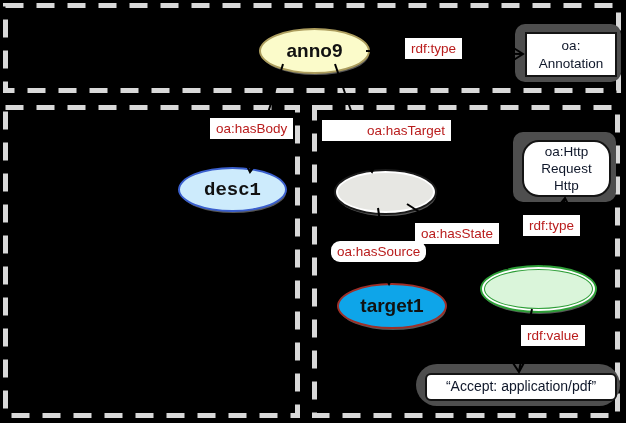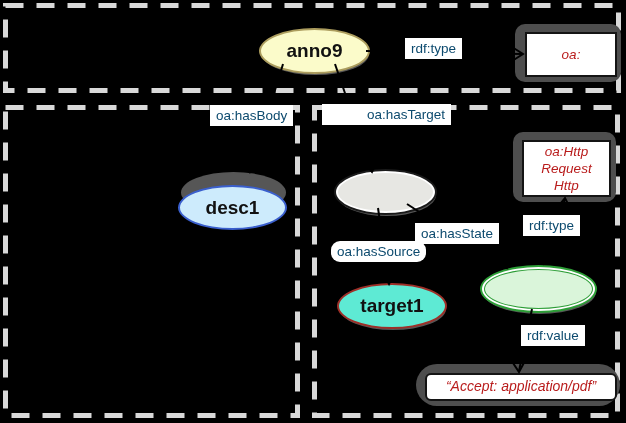--- a/index.html
+++ b/index.html
@@ -11,35 +11,35 @@
   #dash-layer{z-index:1;}
   #edge-layer{z-index:4;}
   .shadow-e{position:absolute;border-radius:50%;background:#565656;z-index:2;}
   .shadow-r{position:absolute;background:#4e4e4e;z-index:2;}
   .ellipse{
     position:absolute;border-radius:50%;display:flex;align-items:center;
     justify-content:center;font-weight:bold;font-size:19px;z-index:3;color:#111;
   }
   .e-anno   {background:#fbfbca;border:2px solid #ac9d5e;}
   .e-desc   {background:#cdebfc;border:2px solid #3a5fcd;}
-  .e-target {background:#5eead4;border:2px solid #9e2f28;}
+  .e-target {background:#0ea5e9;border:2px solid #9e2f28;}
   .e-shell  {position:absolute;border-radius:50%;background:#ffffff;z-index:3;}
   .e-shell-gray {border:2px solid #1a1a1a;}
   .e-shell-green{border:2px solid #2d9e37;}
   .e-inner{position:absolute;border-radius:50%;}
   .e-inner-gray {inset:2px;background:#e7e7e3;}
   .e-inner-green{inset:2px;background:#daf5da;border:1px solid #2d9e37;}
   .node-box{
     position:absolute;background:#ffffff;border:2px solid #141414;z-index:3;
     display:flex;flex-direction:column;align-items:center;justify-content:center;
-    font-size:13.5px;line-height:1.28;text-align:center;color:#b91c1c;font-style:italic;
+    font-size:13.5px;line-height:1.28;text-align:center;color:#0f172a;
   }
   .pill{border-radius:6px;font-size:14px;flex-direction:row;white-space:nowrap;}
   .edge-label{
-    position:absolute;background:#ffffff;color:#0c4a6e;font-size:13.5px;
+    position:absolute;background:#ffffff;color:#b91c1c;font-size:13.5px;
     padding:3px 6px;z-index:5;white-space:nowrap;
   }
 </style>
 </head>
 <body>
 
 <div id="stage">
 
   <svg id="dash-layer" class="layer" width="626" height="423">
     <rect x="5.5" y="5.5" width="613" height="85" fill="none" stroke="#d9d9d9" stroke-width="5" stroke-dasharray="18 13"></rect>
@@ -53,41 +53,42 @@
   <div class="shadow-e" style="left:340px;top:288px;width:106px;height:42px;"></div>
   <div class="shadow-e" style="left:483px;top:270px;width:113px;height:44px;"></div>
   <div class="shadow-r" style="left:515px;top:24px;width:106px;height:58px;border-radius:10px;"></div>
   <div class="shadow-r" style="left:513px;top:132px;width:103px;height:70px;border-radius:10px;"></div>
   <div class="shadow-r" style="left:416px;top:364px;width:204px;height:42px;border-radius:21px;"></div>
 
   <div class="ellipse e-anno" style="left:259px;top:28px;width:107px;height:42px;">
     <span>anno9</span>
   </div>
 
-  <div class="ellipse e-desc" style="left:178px;top:185px;width:105px;height:41px;">
+  <div class="ellipse e-desc" style="left:178px;top:167px;width:105px;height:41px;font-family:Liberation Mono, monospace;">
     <span>desc1</span>
   </div>
 
   <div class="e-shell e-shell-gray" style="left:334px;top:169px;width:99px;height:42px;">
     <div class="e-inner e-inner-gray"></div>
   </div>
 
   <div class="ellipse e-target" style="left:337px;top:283px;width:106px;height:42px;">
     <span>target1</span>
   </div>
 
   <div class="e-shell e-shell-green" style="left:480px;top:265px;width:113px;height:44px;">
     <div class="e-inner e-inner-green"></div>
   </div>
 
   <div class="node-box" style="left:525px;top:32px;width:88px;height:41px;">
     <span>oa:</span>
+    <span>Annotation</span>
   </div>
 
-  <div class="node-box" style="left:522px;top:140px;width:85px;height:53px;">
+  <div class="node-box" style="left:522px;top:140px;width:85px;height:53px;border-radius:17px;">
     <span>oa:Http</span>
     <span>Request</span>
     <span>Http</span>
   </div>
 
   <div class="node-box pill" style="left:425px;top:373px;width:188px;height:24px;">
     <span>“Accept: application/pdf”</span>
   </div>
 
   <svg id="edge-layer" class="layer" width="626" height="423">
@@ -103,20 +104,20 @@
       <line x1="407" y1="204" x2="506" y2="268"></line>
       <polyline points="495,256 506,268 492,266"></polyline>
       <line x1="543" y1="265" x2="565" y2="199"></line>
       <polyline points="556,209 565,198 571,210"></polyline>
       <line x1="532" y1="309" x2="519" y2="371"></line>
       <polyline points="511,360 519,372 526,359"></polyline>
     </g>
   </svg>
 
   <div class="edge-label" style="left:405px;top:38px;">rdf:type</div>
-  <div class="edge-label" style="left:210px;top:105px;">oa:hasBody</div>
-  <div class="edge-label" style="left:322px;top:104px;padding-left:45px;">oa:hasTarget</div>
+  <div class="edge-label" style="left:210px;top:118px;">oa:hasBody</div>
+  <div class="edge-label" style="left:322px;top:120px;padding-left:45px;">oa:hasTarget</div>
   <div class="edge-label" style="left:415px;top:215px;margin-top:8px;">oa:hasState</div>
   <div class="edge-label" style="left:523px;top:215px;">rdf:type</div>
   <div class="edge-label" style="left:331px;top:241px;border-radius:9px;">oa:hasSource</div>
   <div class="edge-label" style="left:494px;top:325px;margin-left:27px;">rdf:value</div>
 
 </div>
 
 </body></html>

